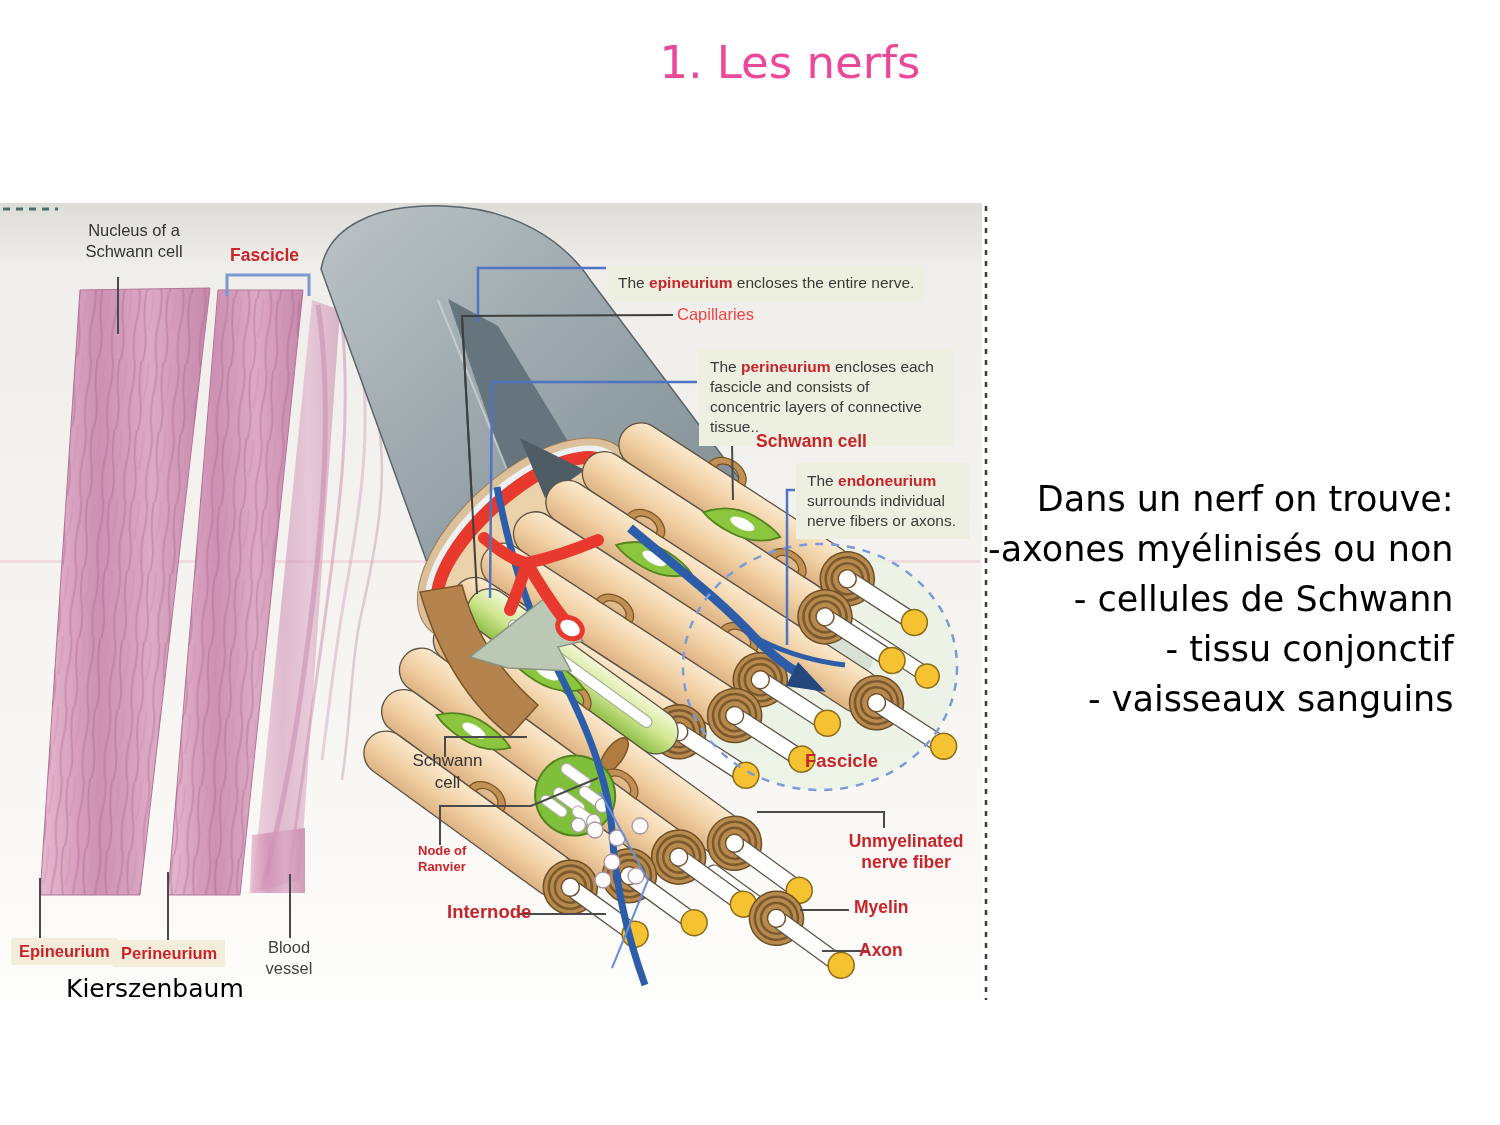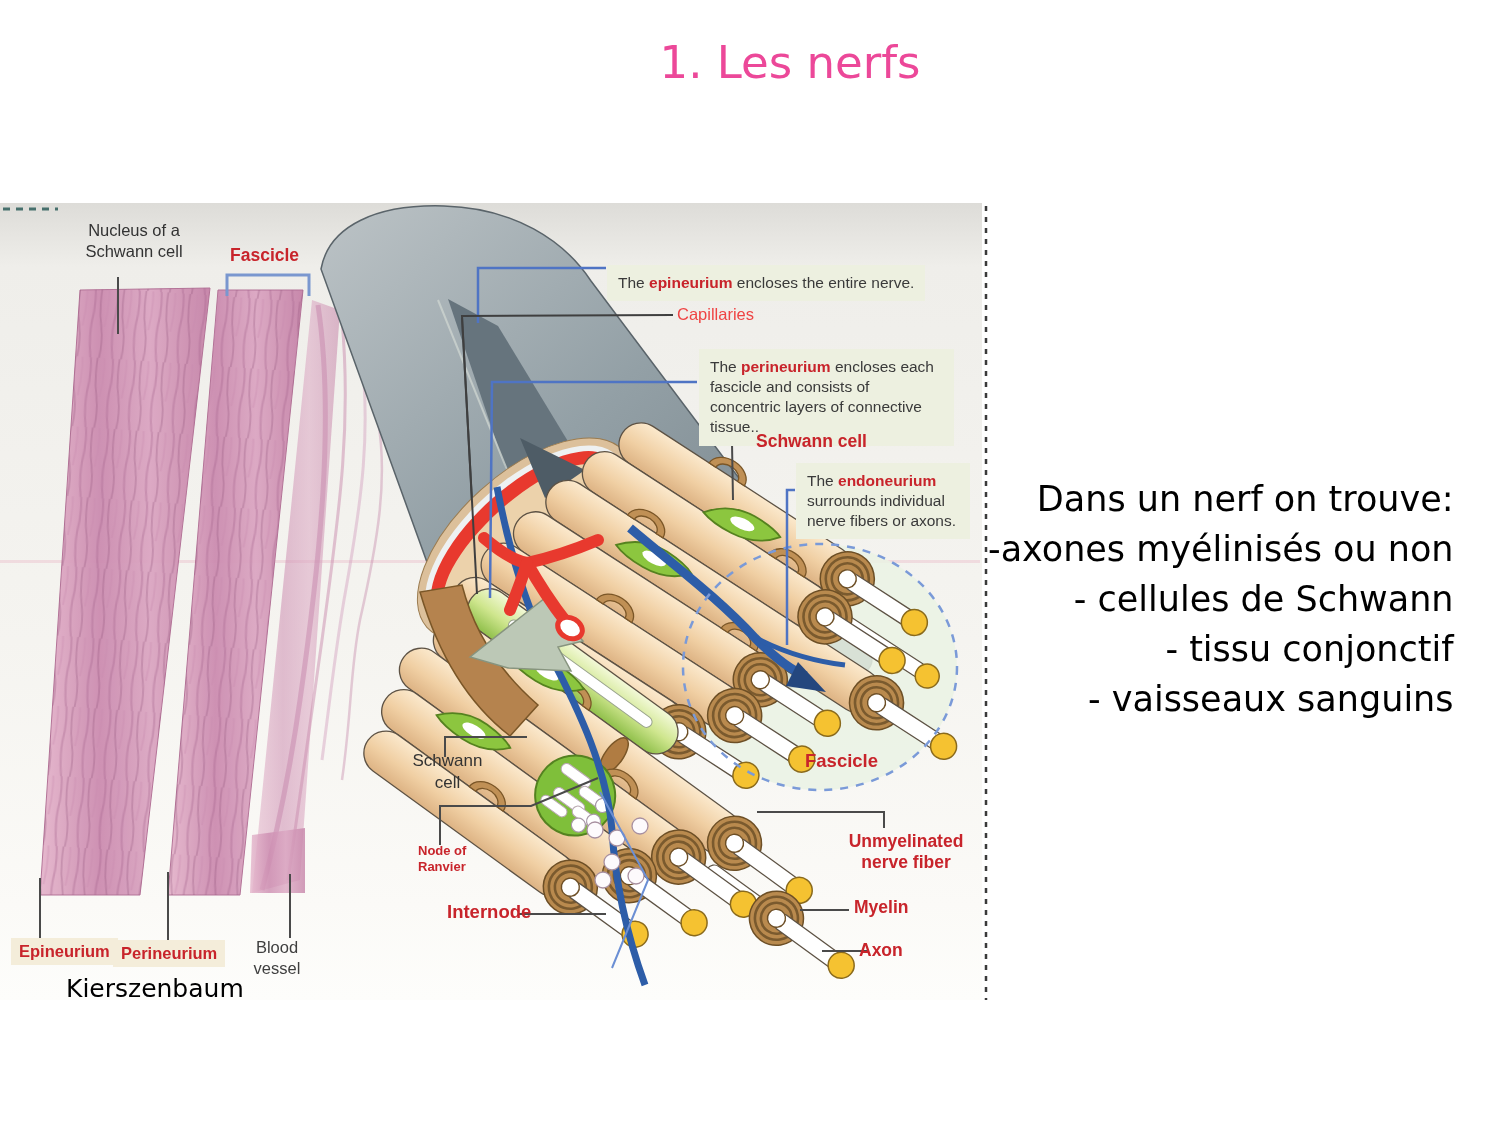--- a/index.html
+++ b/index.html
@@ -280,21 +280,21 @@
 </div>
 
 <div class="lbl redlbl" style="left:854px;top:897px;font-size:17.5px;">Myelin</div>
 
 <div class="lbl redlbl" style="left:859px;top:940px;font-size:17.5px;">Axon</div>
 
 <div class="lbl redlbl cream" style="left:11px;top:938px;font-size:16.5px;">Epineurium</div>
 
 <div class="lbl redlbl cream" style="left:113px;top:940px;font-size:16.5px;">Perineurium</div>
 
-<div class="lbl center" style="left:246px;top:937px;width:62px;font-size:16.5px;line-height:1.3;color:#3f3f3f;">
+<div class="lbl center" style="left:258px;top:937px;width:62px;font-size:16.5px;line-height:1.3;color:#3f3f3f;">
   <div>Blood</div>
   <div>vessel</div>
 </div>
 
 <div id="french" class="comic">
   <div>Dans un nerf on trouve:</div>
   <div>-axones myélinisés ou non</div>
   <div>- cellules de Schwann</div>
   <div>- tissu conjonctif</div>
   <div>- vaisseaux sanguins</div>

